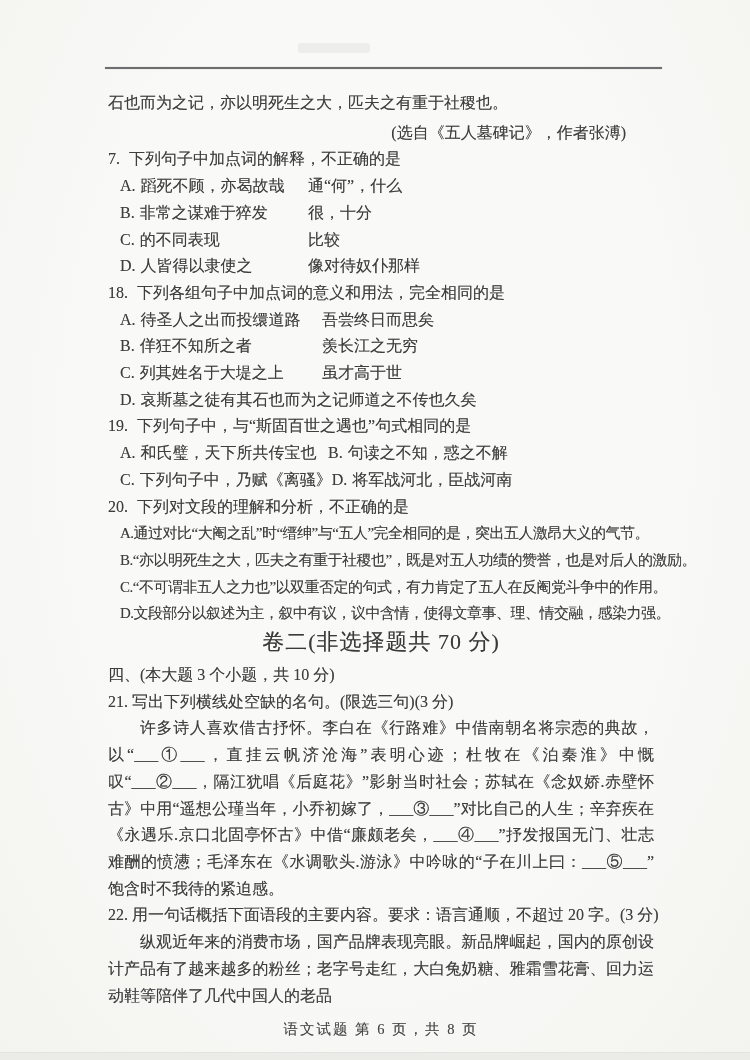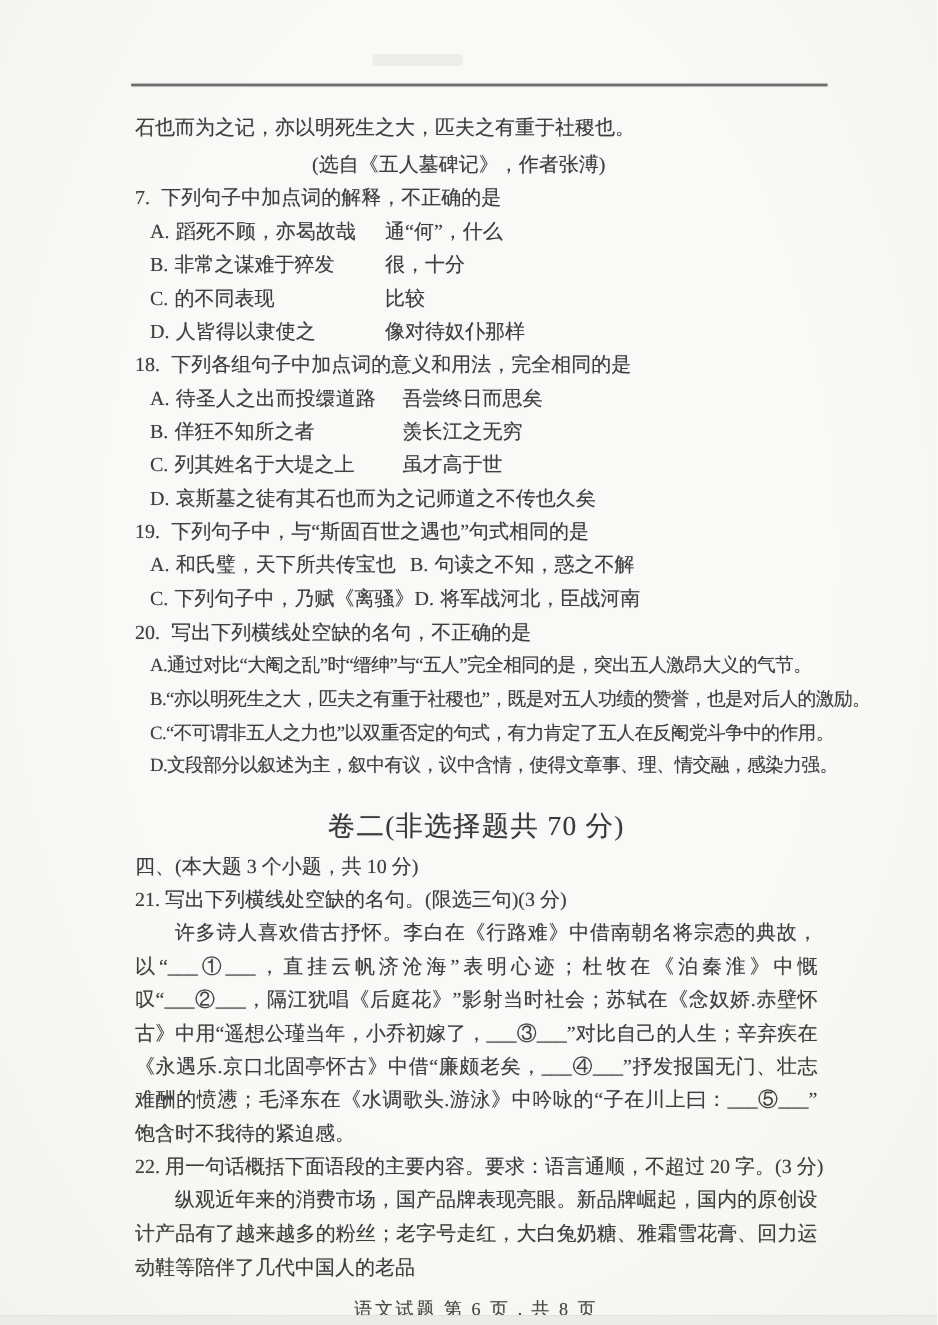--- a/index.html
+++ b/index.html
@@ -11,33 +11,33 @@
   }
   .top-rule{position:absolute;left:105px;top:67px;width:557px;height:2px;background:#6e6e6e;box-shadow:0 0 1px #9a9a9a;}
   .artifact{position:absolute;left:298px;top:43px;width:72px;height:10px;background:#ededeb;border-radius:3px;}
   .scan-edge{position:absolute;left:0;bottom:0;width:750px;height:7px;background:#ebebe7;border-top:1px solid #e2e2de;}
   .content{
     position:absolute;left:108px;top:90px;width:546px;
     font-size:16px;line-height:26.7px;
     text-shadow:0 0 0.6px rgba(70,70,70,0.5);
   }
   .line{white-space:nowrap;}
-  .src{text-align:center;padding-right:28px;margin-top:3px;}
+  .src{text-align:right;padding-right:28px;margin-top:3px;}
   .stem{white-space:nowrap;}
   .stem .qnum{margin-right:9px;}
   .opts{margin-left:12px;}
   .orow{display:flex;}
   .orow .lab{margin-right:5px;flex:0 0 auto;}
   .c1{display:flex;flex:0 0 auto;}
   .q7 .c1{min-width:188px;}
   .q18 .c1{min-width:202px;}
   .q19cell{display:flex;flex:0 0 auto;}
   .q19cell.first{min-width:208px;}
   .fullopt{white-space:nowrap;font-size:15px;letter-spacing:-0.5px;display:flex;}
-  .heading{text-align:center;font-size:22px;line-height:30px;margin-top:19px;margin-bottom:5px;letter-spacing:1px;color:#3a3a3a;}
+  .heading{text-align:center;font-size:22px;line-height:30px;margin-bottom:5px;letter-spacing:1px;color:#3a3a3a;}
   .para{text-align:justify;text-indent:2em;}
   .footer{text-align:center;font-size:14.5px;color:#494949;margin-top:7px;letter-spacing:2px;}
   .watermark{
     position:absolute;left:628px;top:1019px;font-size:21px;
     color:#e73257;letter-spacing:1px;
     font-family:"Liberation Serif","DejaVu Serif",serif;
     text-shadow:0 0 0.5px rgba(231,50,87,0.6);
     white-space:nowrap;
     margin-top:44px;
   }
@@ -142,21 +142,21 @@
             <span>下列句子中，乃赋《离骚》</span>
           </span>
         <span class="q19cell">
             <span class="lab">D.</span>
             <span>将军战河北，臣战河南</span>
           </span>
       </div>
     </div>
 
     <div class="stem">
-      <span class="qnum">20.</span><span>写出下列横线处空缺的名句，不正确的是</span>
+      <span class="qnum">20.</span><span>下列对文段的理解和分析，不正确的是</span>
     </div>
     <div class="opts q20">
       <div class="fullopt">
         <span class="lab">A.</span>
           <span>通过对比“大阉之乱”时“缙绅”与“五人”完全相同的是，突出五人激昂大义的气节。</span>
       </div>
       <div class="fullopt">
         <span class="lab">B.</span>
           <span>“亦以明死生之大，匹夫之有重于社稷也”，既是对五人功绩的赞誉，也是对后人的激励。</span>
       </div>

